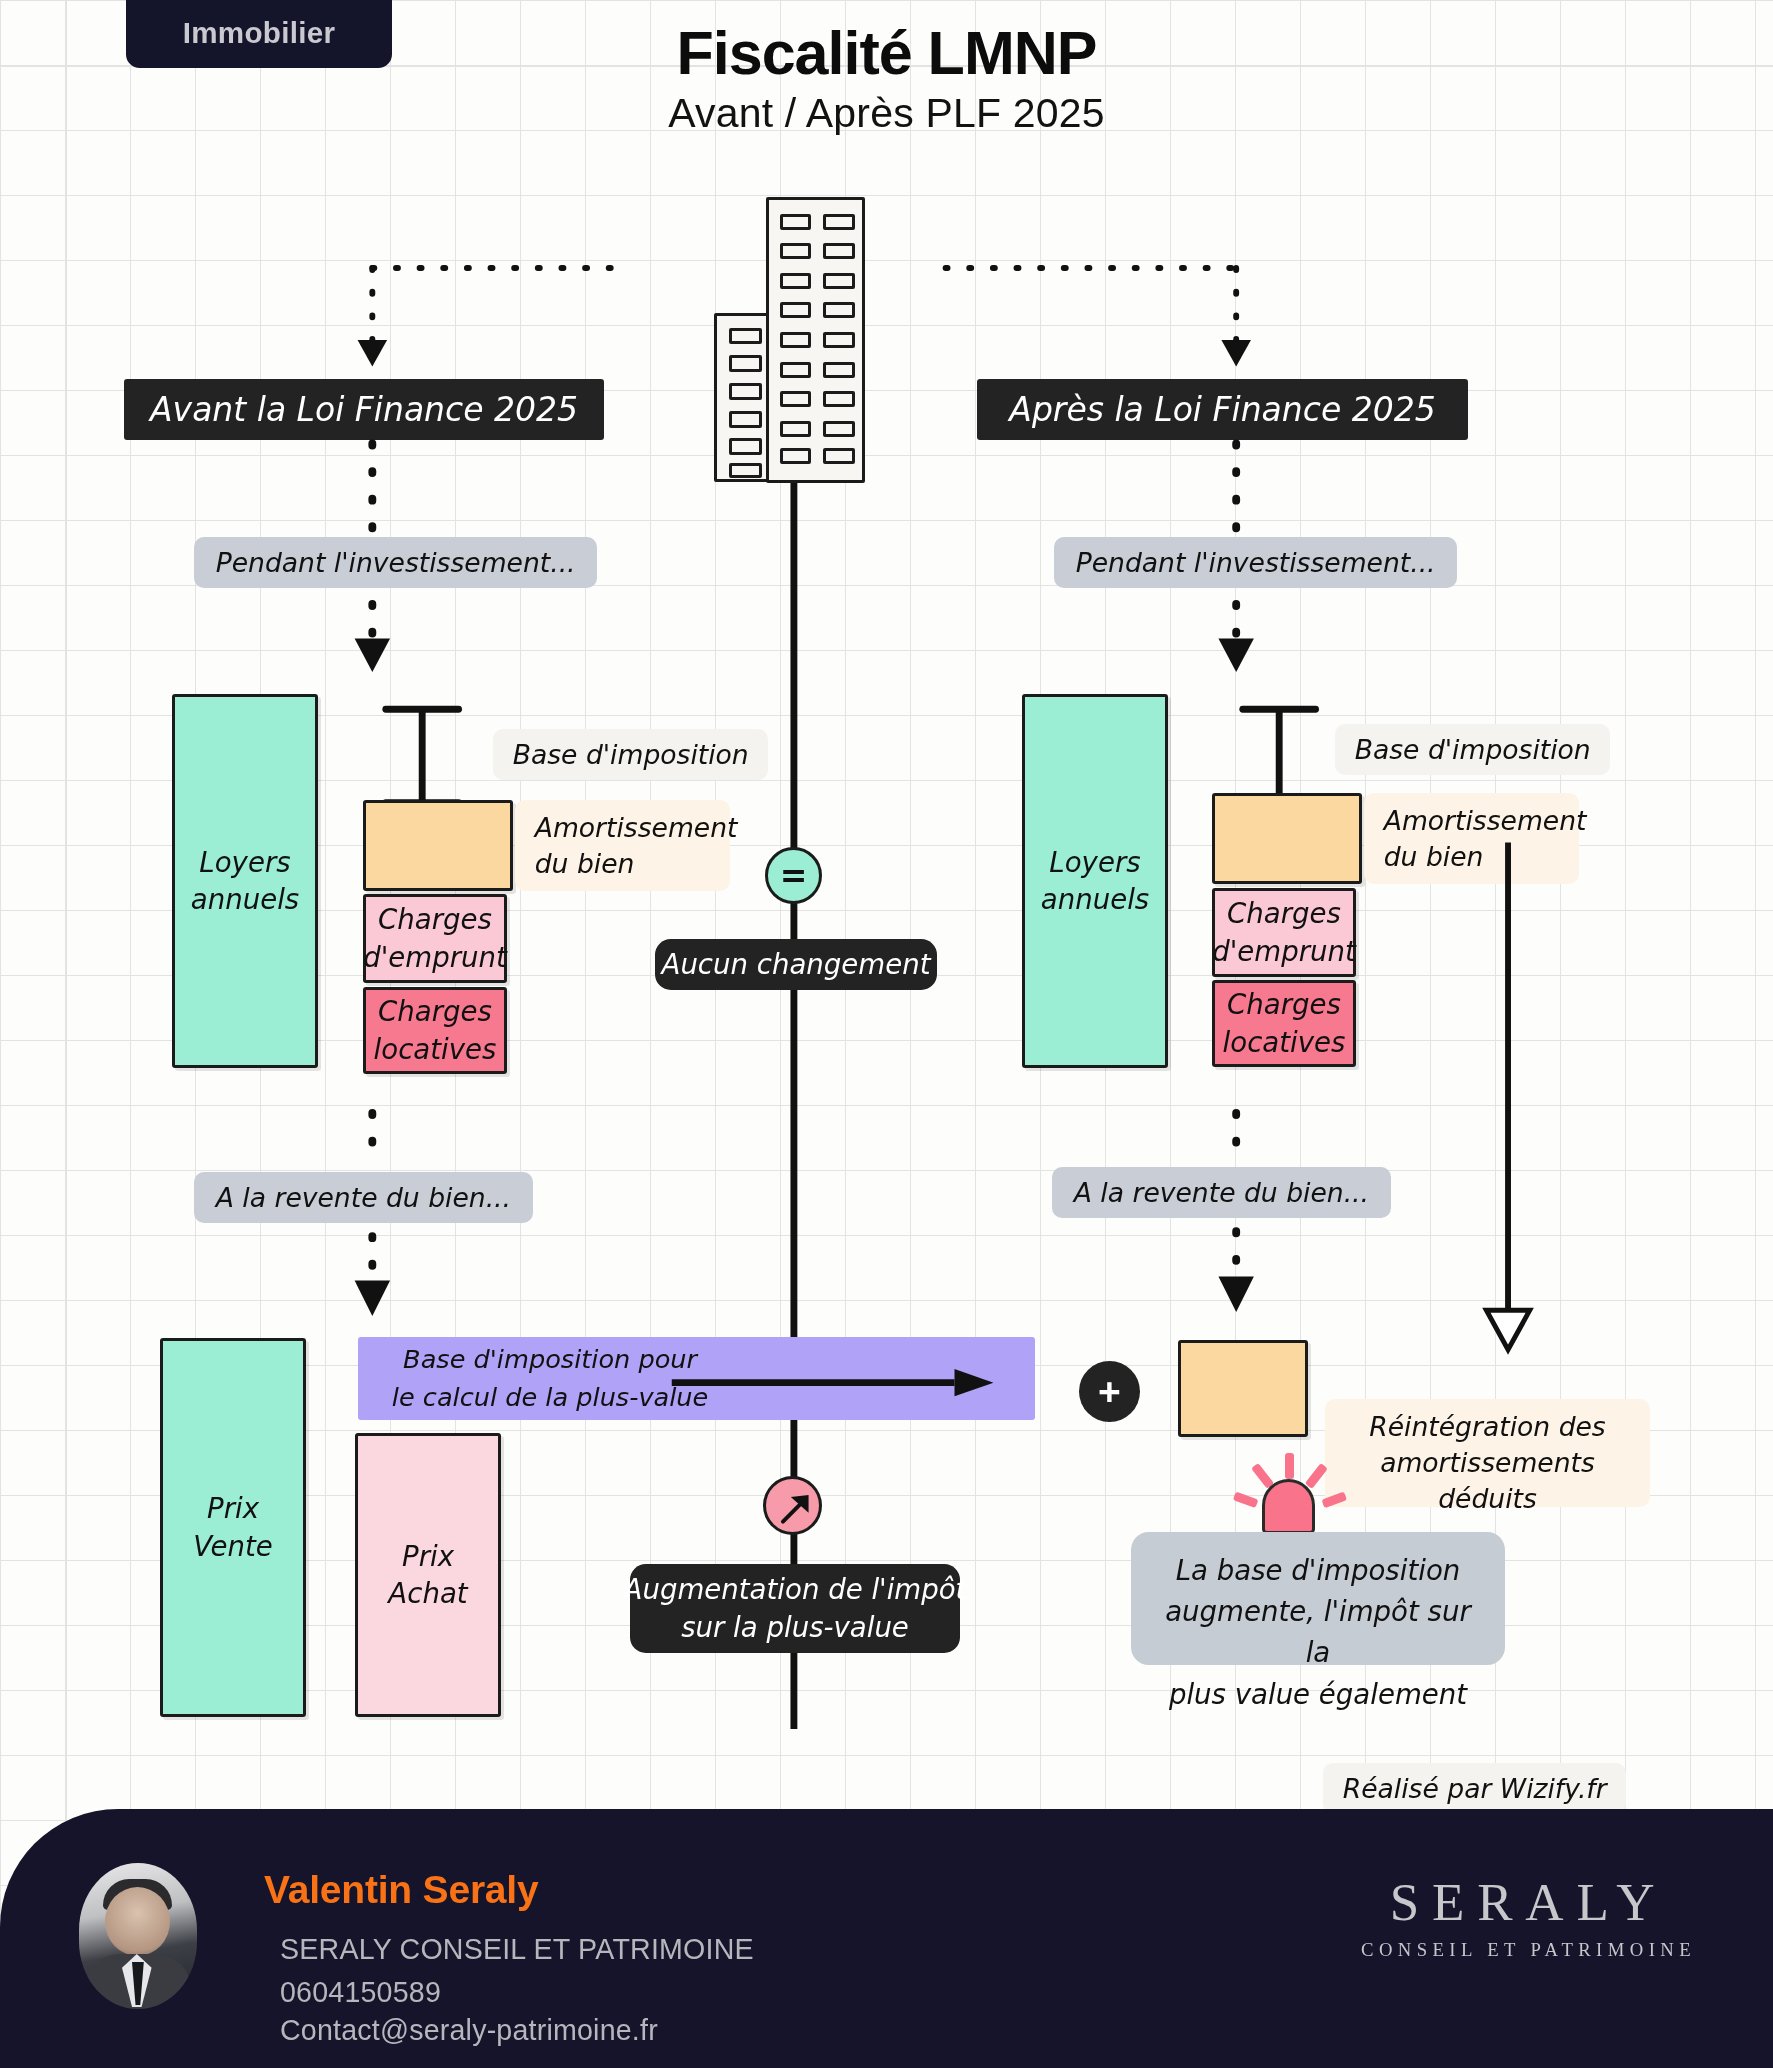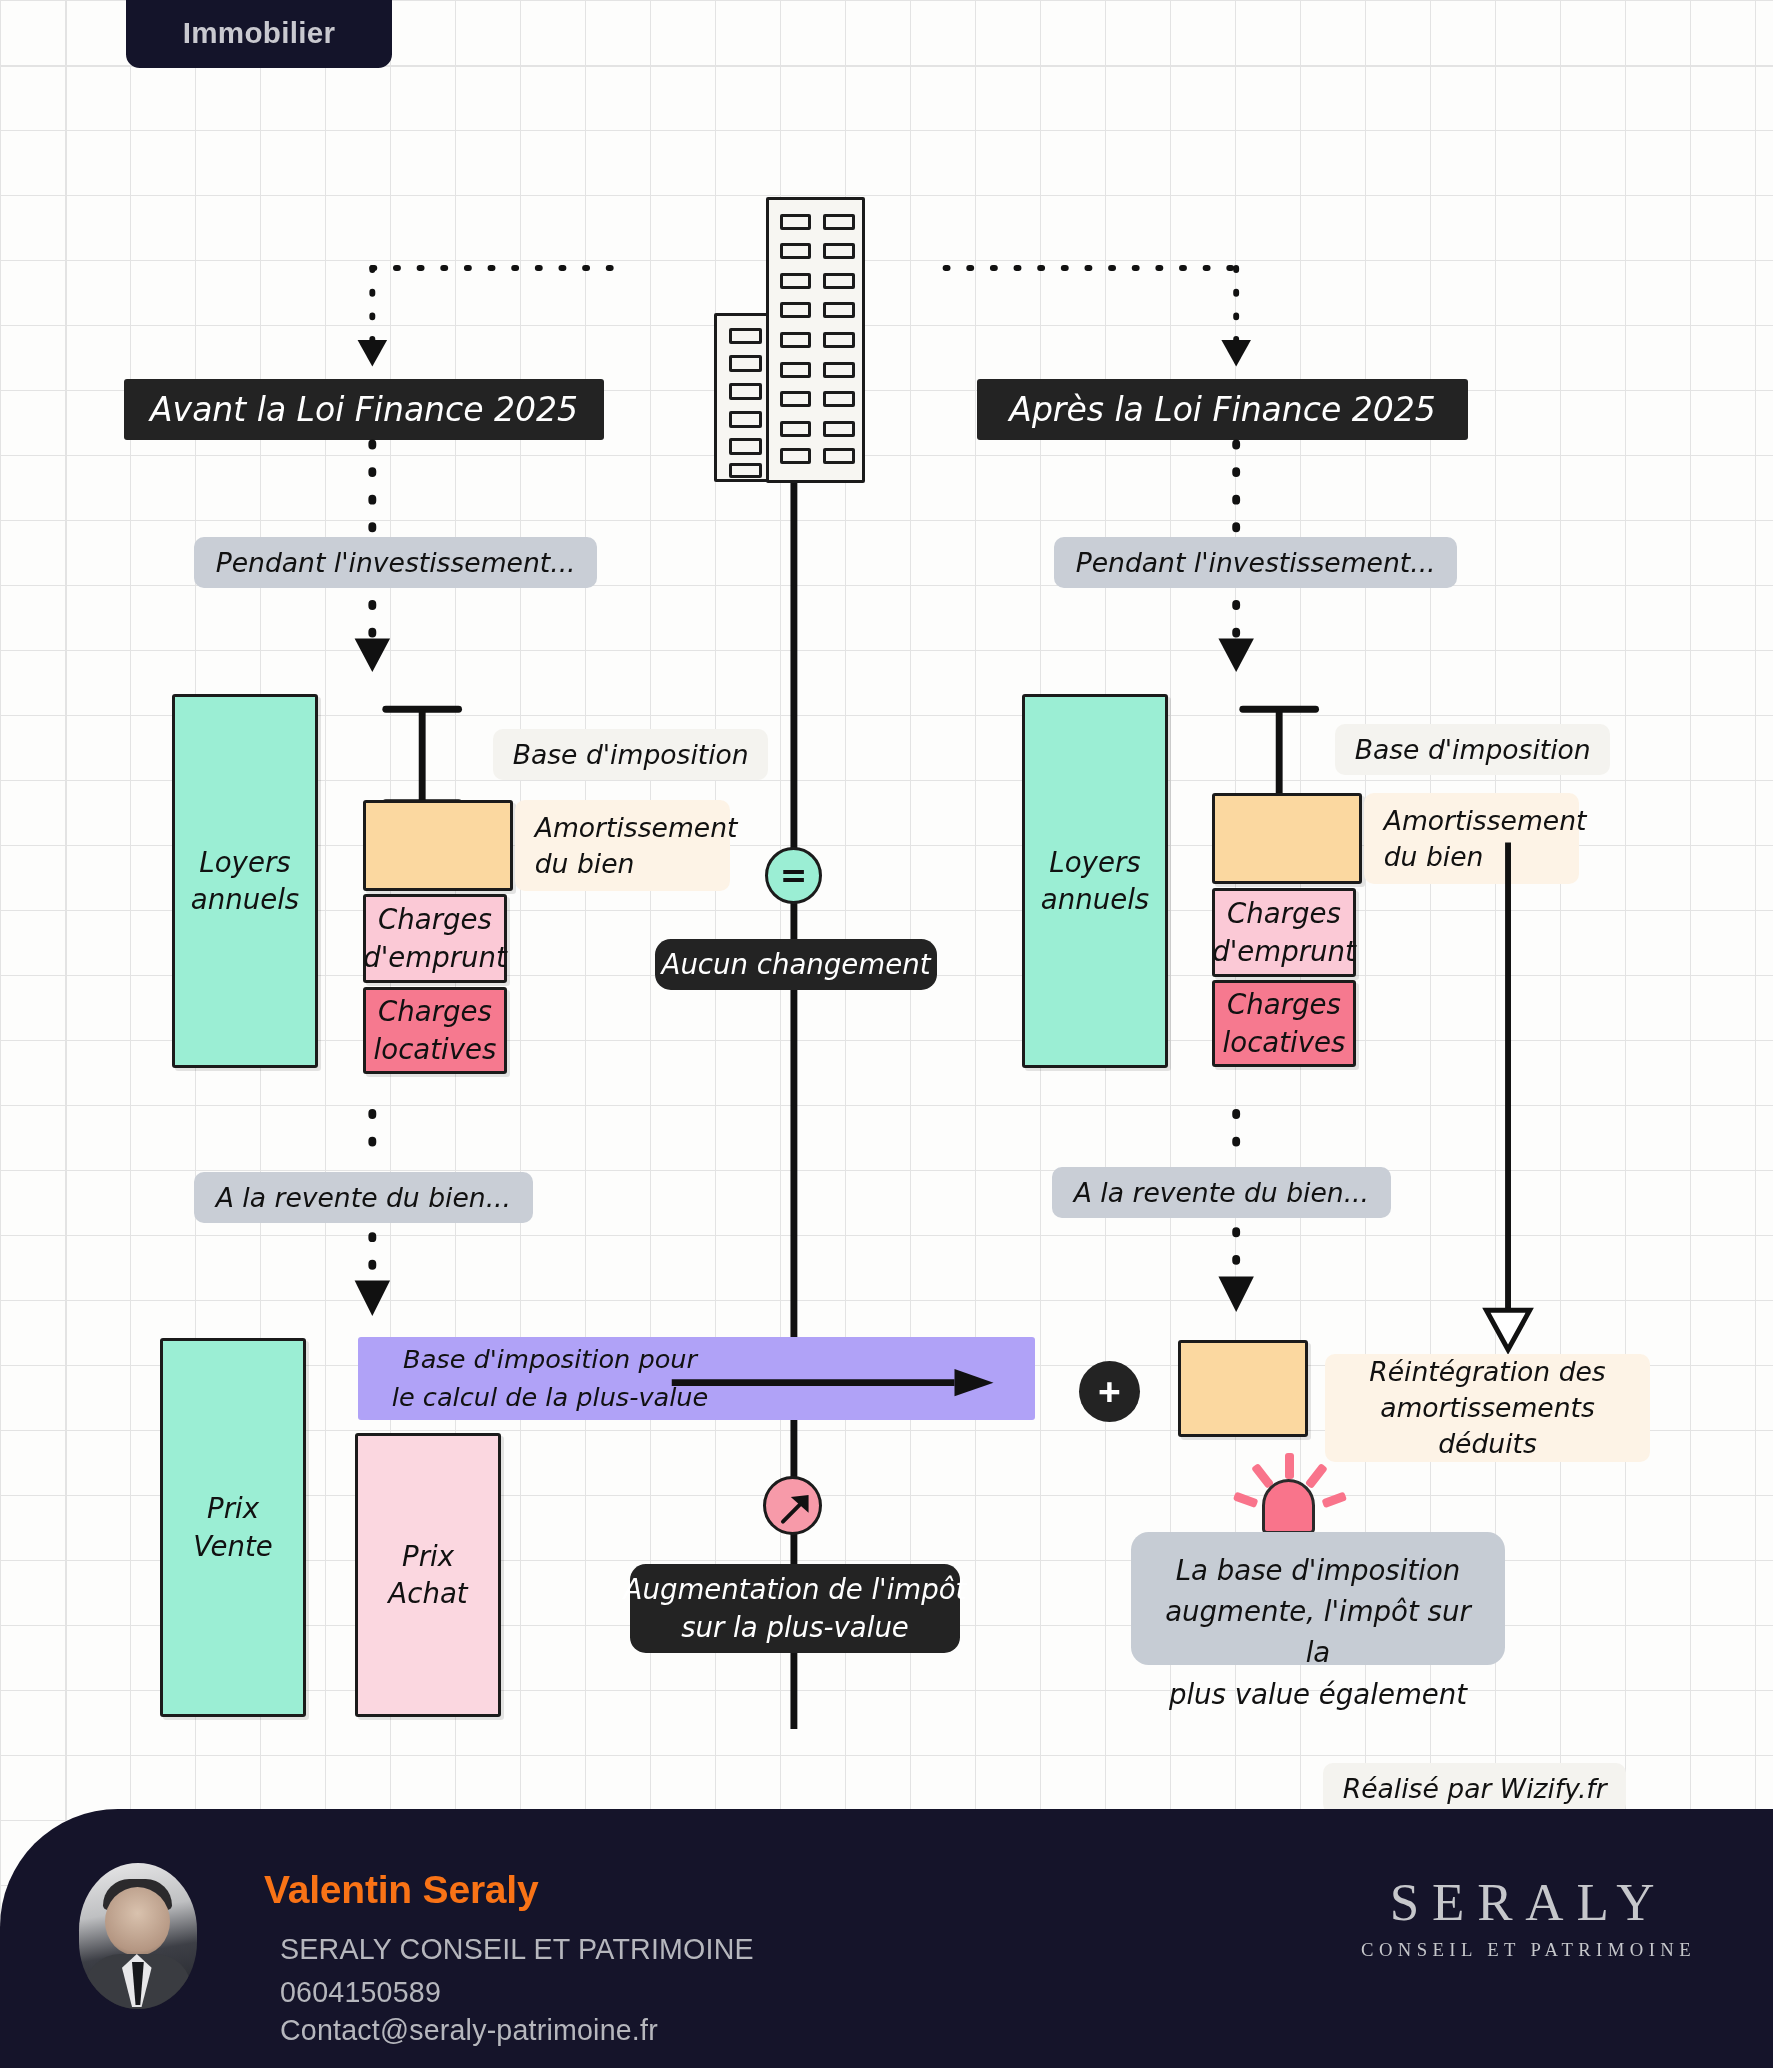--- a/index.html
+++ b/index.html
@@ -201,20 +201,24 @@
 </style>
 </head>
 <body>
 
 <div id="page">
 
   <div class="cat-badge">
     <span>Immobilier</span>
   </div>
 
+  <div class="title-wrap">
+    <div class="title-main">Fiscalité LMNP</div>
+    <div class="title-sub">Avant / Après PLF 2025</div>
+  </div>
 
   <svg style="left:0;top:0;width:1773px;height:414px" viewBox="0 0 1800 420" width="1773" height="414">
 
     <path d="M378 272 L378 268 L378 266" stroke="none"></path>
     <path d="M378 272 H378" stroke="none"></path>
     <polyline points="378,272 378,272" fill="none"></polyline>
     <path d="M378,272 H378"></path>
     <path d="M378 272 L378 272"></path>
 
     <line x1="378" y1="272" x2="640" y2="272" stroke="#111" stroke-width="6" stroke-linecap="round" stroke-dasharray="2 22"></line>
@@ -412,21 +416,21 @@
   <div class="pill-grey hand" style="left:1052px; top:1167px;">
     <span>A la revente du bien...</span>
   </div>
 
   <div class="circ circ-black" style="left:1079px; top:1361px; width:61px; height:61px;">
     <span>+</span>
   </div>
 
   <div class="block c-orange" style="left:1178px; top:1340px; width:130px; height:97px;"></div>
 
-  <div class="pill-cream hand" style="left:1325px; top:1354px; width:325px; height:108px; flex-direction:column; align-items:center; justify-content:center; text-align:center;">
+  <div class="pill-cream hand" style="left:1325px; top:1399px; width:325px; height:108px; flex-direction:column; align-items:center; justify-content:flex-start; text-align:center;">
     <span>Réintégration des</span>
     <span>amortissements déduits</span>
   </div>
 
   <div class="siren" style="left:1236px; top:1453px; width:108px; height:99px;">
     <div class="ray" style="left:49px; top:0px; width:8.9px; height:25.6px;"></div>
     <div class="ray" style="left:21.7px; top:9.9px; width:8.9px; height:25.6px; transform:rotate(-38deg);"></div>
     <div class="ray" style="left:76px; top:9.9px; width:8.9px; height:25.6px; transform:rotate(38deg);"></div>
     <div class="ray" style="left:4.9px;  top:35px; width:8.9px; height:23.6px; transform:rotate(-70deg);"></div>
     <div class="ray" style="left:94px; top:35px; width:8.9px; height:23.6px; transform:rotate(70deg);"></div>

